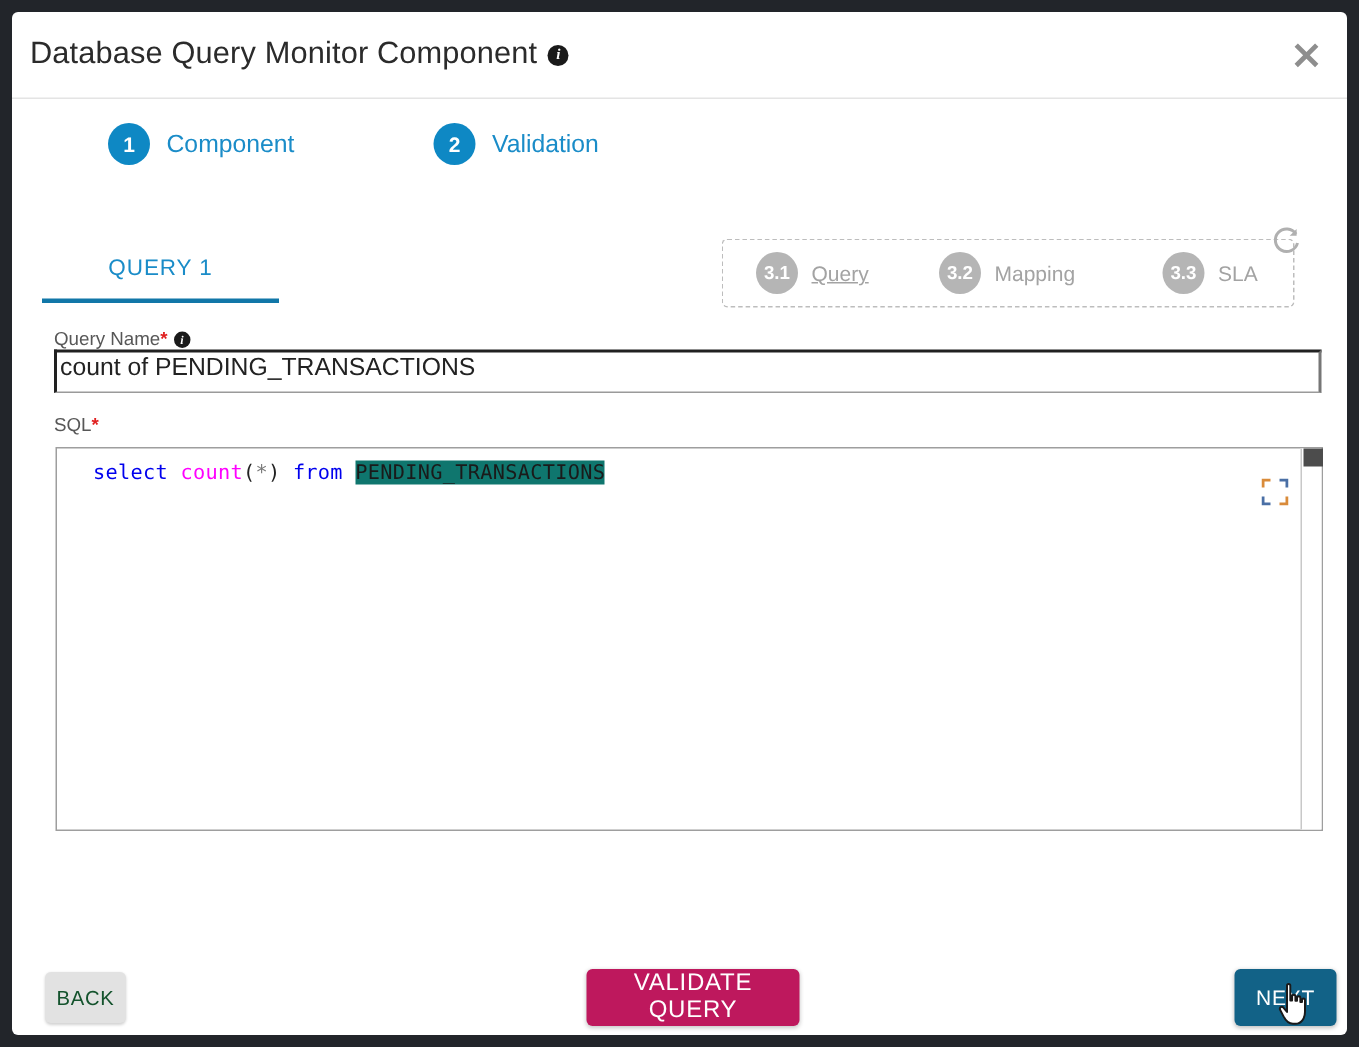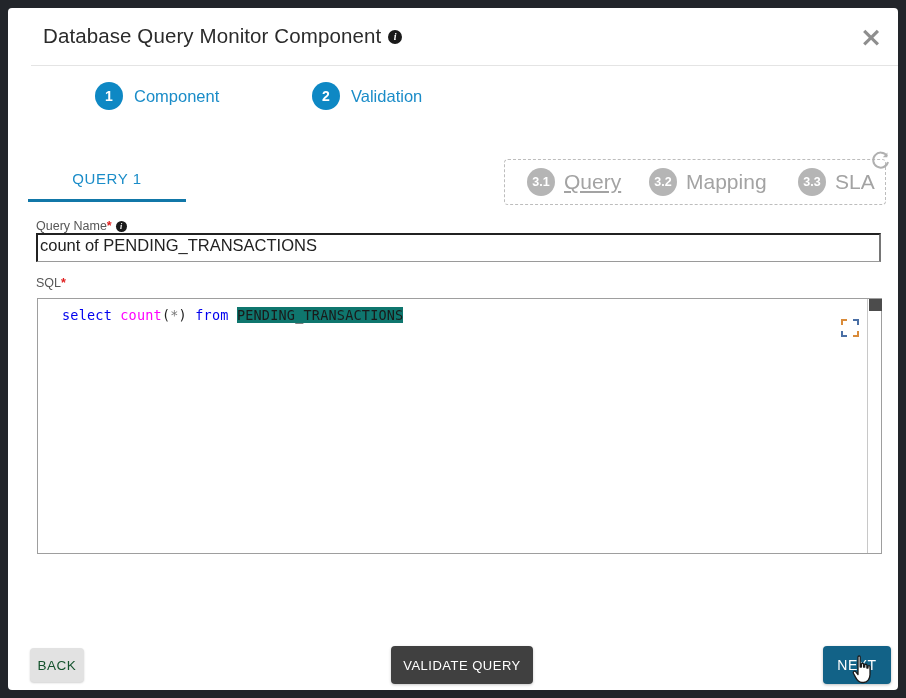--- a/index.html
+++ b/index.html
@@ -13,21 +13,20 @@
   }
 
   
   .modal {
     position: absolute;
     left: 8px; top: 8px;
     width: 890px; height: 682px;
     background: #ffffff;
     border-radius: 4px;
     overflow: hidden;
-    padding-left: 23px;
   }
 
   
   .modal-header {
     position: relative;
     height: 58px;
     border-bottom: 1px solid #e4e4e4;
   }
   .modal-title {
     position: absolute;
@@ -122,21 +121,21 @@
     width: 28px; height: 28px;
     border-radius: 50%;
     background: #b5b5b5;
     color: #ffffff;
     font-size: 12.5px;
     font-weight: bold;
     line-height: 28px;
     text-align: center;
   }
   .substep-label {
-    font-size: 21px;
+    font-size: 14px;
     color: #a3a3a3;
   }
   .substep-label.link { text-decoration: underline; }
   .sub-1 { left: 22px; }
   .sub-2 { left: 144px; }
   .sub-3 { left: 293px; }
 
   .reset-icon {
     position: absolute;
     left: 838px; top: 84px;
@@ -258,23 +257,23 @@
     left: 22px; top: 640px;
     width: 54px; height: 34px;
     background: #e2e2e2;
     color: #14532d;
     font-size: 13.5px;
     box-shadow: 0 1px 2px rgba(0,0,0,.18);
   }
   .btn-validate {
     left: 383px; top: 638px;
     width: 142px; height: 38px;
-    background: #404040;
-    color: #ffffff;
-    font-size: 13px;
+    background: #be185d;
+    color: #ffffff;
+    font-size: 16px;
     box-shadow: 0 1px 3px rgba(0,0,0,.22);
   }
   .btn-next {
     left: 815px; top: 638px;
     width: 68px; height: 38px;
     background: #126287;
     color: #ffffff;
     font-size: 14px;
     box-shadow: 0 1px 3px rgba(0,0,0,.25);
   }

